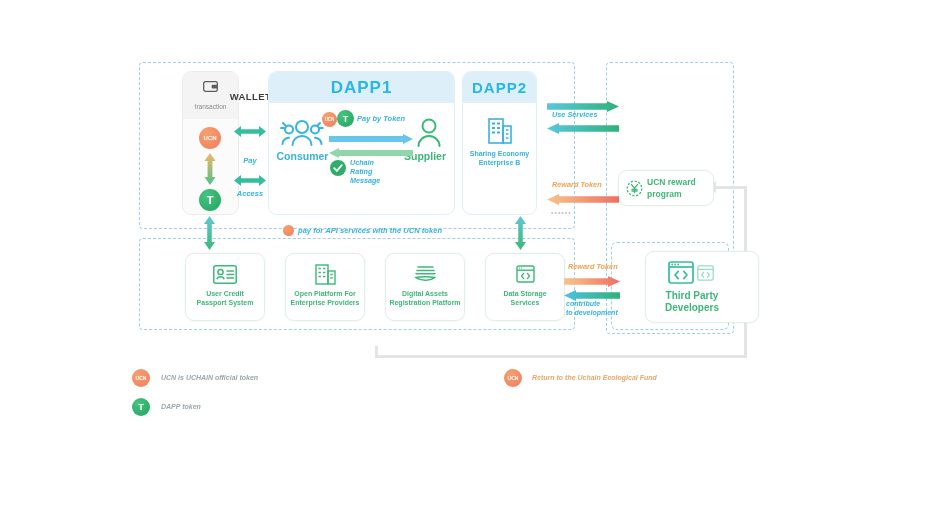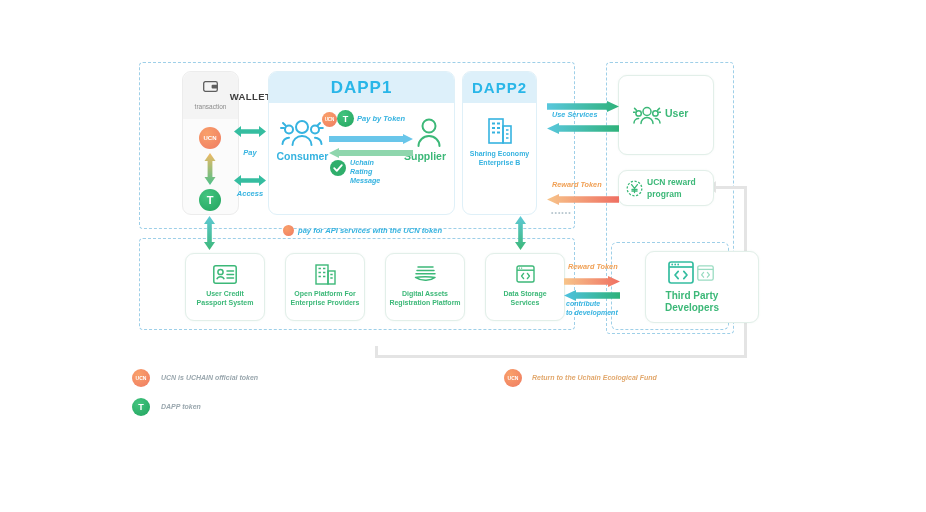--- a/index.html
+++ b/index.html
@@ -82,21 +82,21 @@
     </div>
 
     <div class="abs tokchip tchip" style="left:16px;top:117px;width:22px;height:22px;font-size:11px;">T</div>
   </div>
 
   <div class="abs" style="left:234px;top:124px;width:32px;height:13px;">
     <svg width="32" height="13" viewBox="0 0 32 13">
       <path d="M0 6.5 L7 1 L7 4.2 L25 4.2 L25 1 L32 6.5 L25 12 L25 8.8 L7 8.8 L7 12 Z" fill="#35bda0"></path>
     </svg>
   </div>
-  <div class="abs it" style="left:234px;top:148px;width:32px;text-align:center;font-size:7.5px;color:#36b3e0;">Pay</div>
+  <div class="abs it" style="left:234px;top:156px;width:32px;text-align:center;font-size:7.5px;color:#36b3e0;">Pay</div>
 
   <div class="abs" style="left:234px;top:173px;width:32px;height:13px;">
     <svg width="32" height="13" viewBox="0 0 32 13">
       <path d="M0 6.5 L7 1 L7 4.2 L25 4.2 L25 1 L32 6.5 L25 12 L25 8.8 L7 8.8 L7 12 Z" fill="#35bda0"></path>
     </svg>
   </div>
   <div class="abs it" style="left:230px;top:189px;width:40px;text-align:center;font-size:7.5px;color:#36b3e0;">Access</div>
 
   <div class="abs dapp" style="left:268px;top:71px;width:185px;height:142px;">
     <div class="dapp-head" style="height:31px;">
@@ -246,37 +246,20 @@
           <circle cx="3.4" cy="3.1" r="0.7" fill="#3cb878" stroke="none"></circle>
           <circle cx="5.6" cy="3.1" r="0.7" fill="#3cb878" stroke="none"></circle>
           <path d="M7.6 8.4 L5.6 11 L7.6 13.6 M11.4 8.4 L13.4 11 L11.4 13.6" stroke-linecap="round" stroke-linejoin="round"></path>
         </g>
       </svg>
     </div>
     <div class="abs lbl" style="left:0;top:36px;width:78px;font-size:7px;">Data Storage</div>
     <div class="abs lbl" style="left:0;top:45px;width:78px;font-size:7px;">Services</div>
   </div>
 
-  <div class="abs card" style="left:618px;top:75px;width:94px;height:78px;">
-    <div class="abs" style="left:14px;top:29px;width:28px;height:20px;">
-      <svg width="28" height="20" viewBox="0 0 28 20">
-        <g fill="none" stroke="#3cb878" stroke-width="1.5" stroke-linecap="round">
-          <circle cx="14" cy="6.5" r="4"></circle>
-          <path d="M8 18.5 a6 6 0 0 1 12 0"></path>
-          <circle cx="5.6" cy="8.4" r="2.7"></circle>
-          <path d="M1 18 a4.6 4.6 0 0 1 4.6 -4.4"></path>
-          <circle cx="22.4" cy="8.4" r="2.7"></circle>
-          <path d="M27 18 a4.6 4.6 0 0 0 -4.6 -4.4"></path>
-          <path d="M1.6 3.4 L3.3 5.1 M0.2 7.2 L2.2 7.2
-                   M26.4 3.4 L24.7 5.1 M27.8 7.2 L25.8 7.2"></path>
-        </g>
-      </svg>
-    </div>
-    <div class="abs lbl" style="left:46px;top:31px;width:44px;text-align:left;font-size:10.5px;">User</div>
-  </div>
 
   <div class="abs card" style="left:618px;top:170px;width:94px;height:34px;">
     <div class="abs" style="left:7px;top:9px;width:17px;height:17px;">
       <svg width="17" height="17" viewBox="0 0 17 17">
         <g fill="none" stroke="#3cb878" stroke-width="1.3">
           <circle cx="8.5" cy="8.5" r="7.3" stroke-dasharray="2.2 1.6"></circle>
           <path d="M5.6 4.6 L8.5 8.3 L11.4 4.6 M8.5 8.3 L8.5 12.6
                    M5.9 9.3 h5.2 M5.9 11 h5.2" stroke-linecap="round"></path>
         </g>
       </svg>

